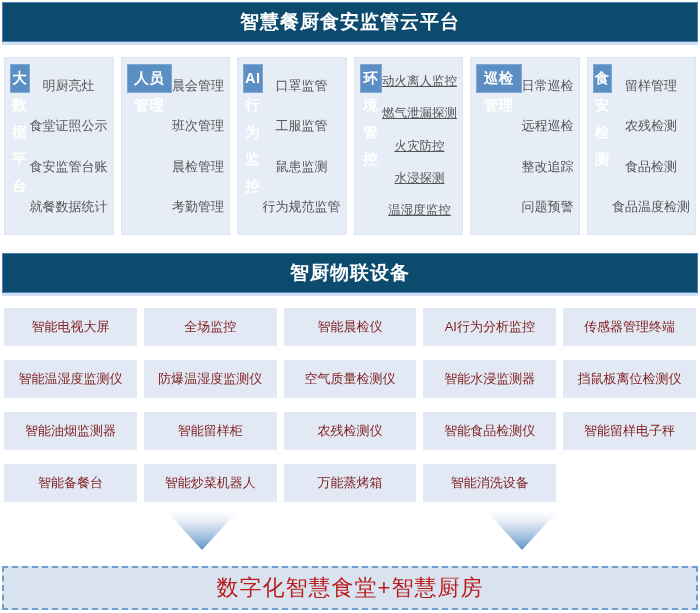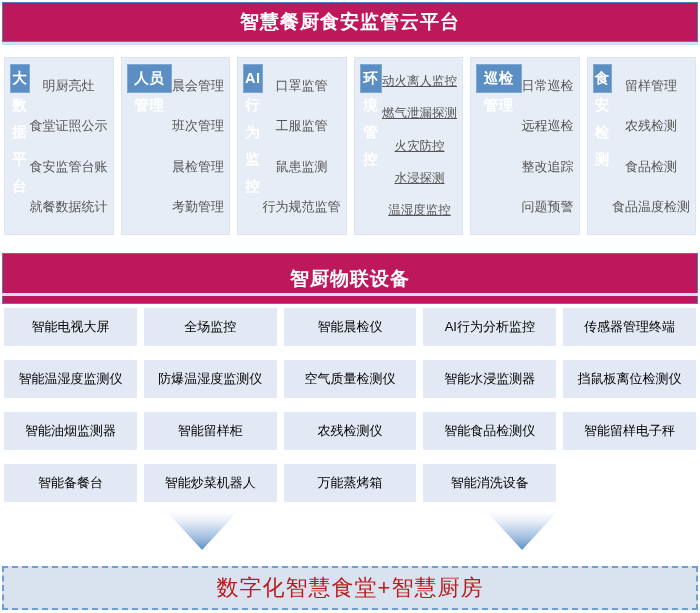--- a/index.html
+++ b/index.html
@@ -18,21 +18,21 @@
     position: relative;
     width: 700px;
     height: 613px;
   }
 
   
   .section-bar {
     position: absolute;
     left: 2px;
     width: 696px;
-    background: #be185d;
+    background: #0c4a6e;
     border: 1px solid #4b7fb5;
     box-sizing: border-box;
     display: flex;
     align-items: center;
     justify-content: center;
   }
   .section-bar .bar-title {
     color: #ffffff;
     font-size: 19px;
     font-weight: bold;
@@ -41,21 +41,21 @@
   .bar-underline {
     position: absolute;
     left: 2px;
     width: 696px;
     height: 3px;
     background: #cfe0f2;
   }
 
   #platform-bar { top: 2px; height: 40px; }
   #platform-bar-underline { top: 42px; }
-  #device-bar { top: 253px; height: 51px; }
+  #device-bar { top: 253px; height: 40px; }
   #device-bar-underline { top: 293px; }
 
   
   .modules {
     position: absolute;
     top: 57px;
     left: 4px;
     width: 692px;
     height: 178px;
     display: flex;
@@ -111,21 +111,21 @@
     column-gap: 7px;
     row-gap: 14px;
   }
   .device-cell {
     background: #e2e9f4;
     display: flex;
     align-items: center;
     justify-content: center;
     text-align: center;
     font-size: 13px;
-    color: #000000;
+    color: #7f1d1d;
     line-height: 1.2;
     padding: 0 3px;
     box-sizing: border-box;
     white-space: pre-line;
   }
 
   
   .arrow {
     position: absolute;
     width: 70px;

